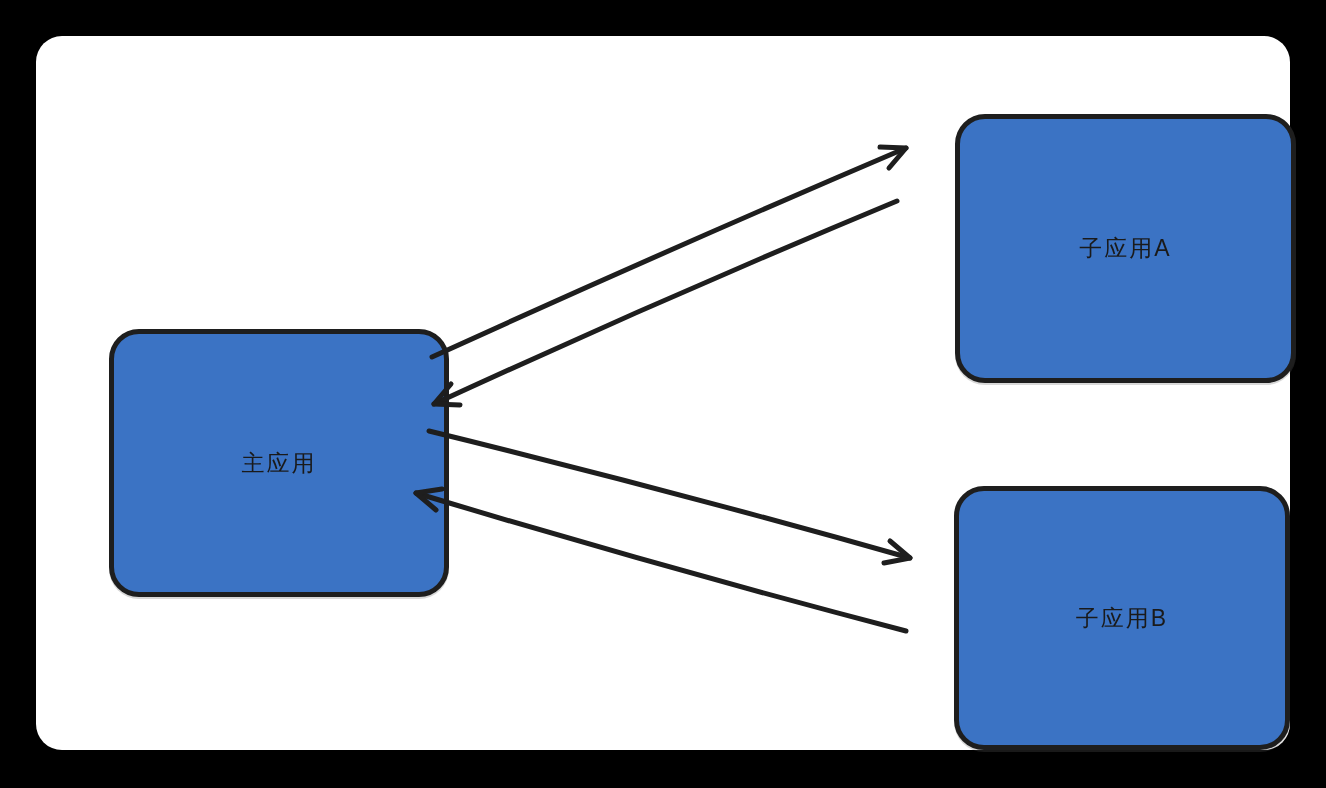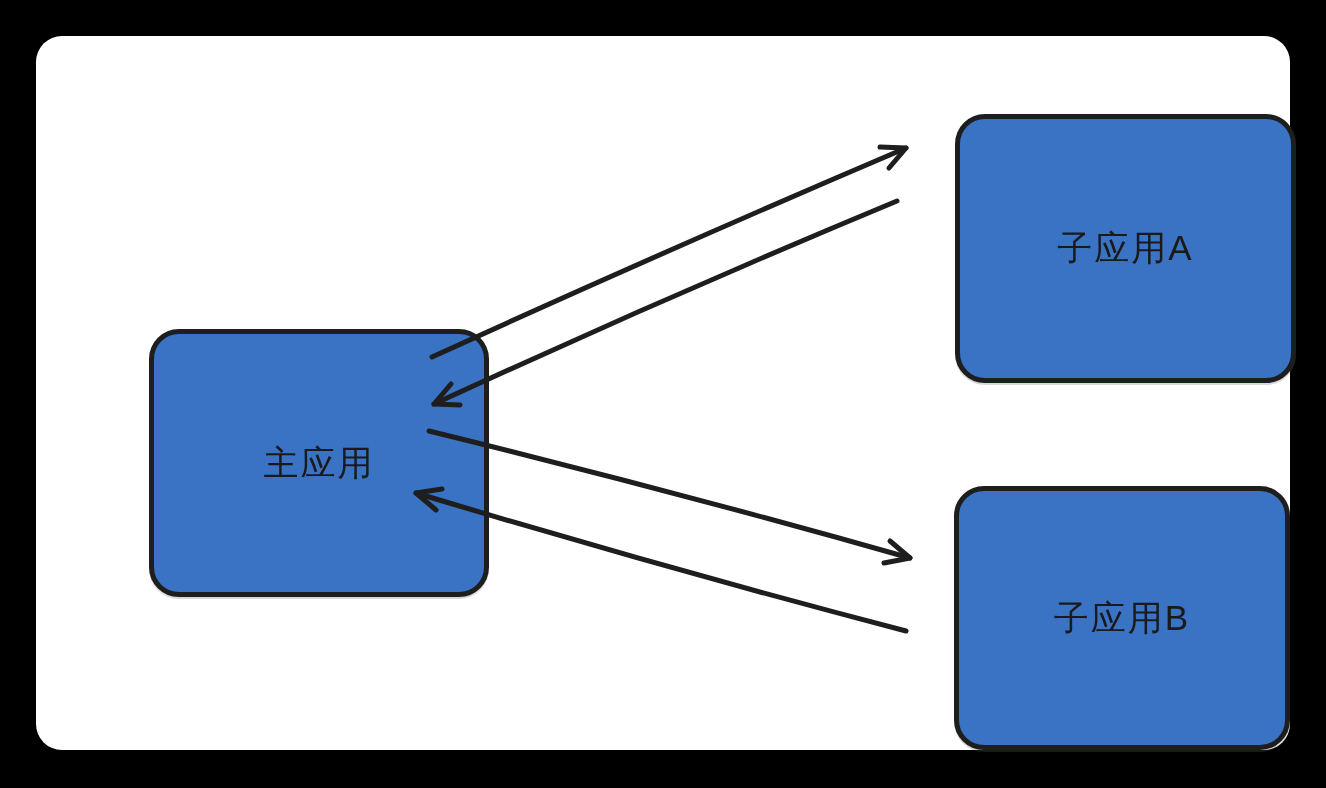--- a/index.html
+++ b/index.html
@@ -34,26 +34,26 @@
     background: var(--node-fill);
     border: 5px solid var(--node-border);
     border-radius: 30px;
     display: flex;
     align-items: center;
     justify-content: center;
     box-shadow: 0 2px 0 rgba(100,100,100,0.25);
   }
   .node-label {
     color: var(--label-text);
-    font-size: 35px;
+    font-size: 23px;
     letter-spacing: 2px;
     font-weight: 500;
     user-select: none;
   }
-  .node-main  { left: 73px;  top: 293px; width: 340px; height: 268px; margin-left: 40px; }
+  .node-main  { left: 73px;  top: 293px; width: 340px; height: 268px; }
   .node-sub-a { left: 919px; top: 78px;  width: 341px; height: 269px; }
   .node-sub-b { left: 918px; top: 438px; width: 336px; height: 264px; margin-top: 12px; }
   .edges-layer {
     position: absolute;
     left: 0; top: 0;
     width: 1326px; height: 788px;
     pointer-events: none;
   }
   .edge, .arrowhead {
     fill: none;

